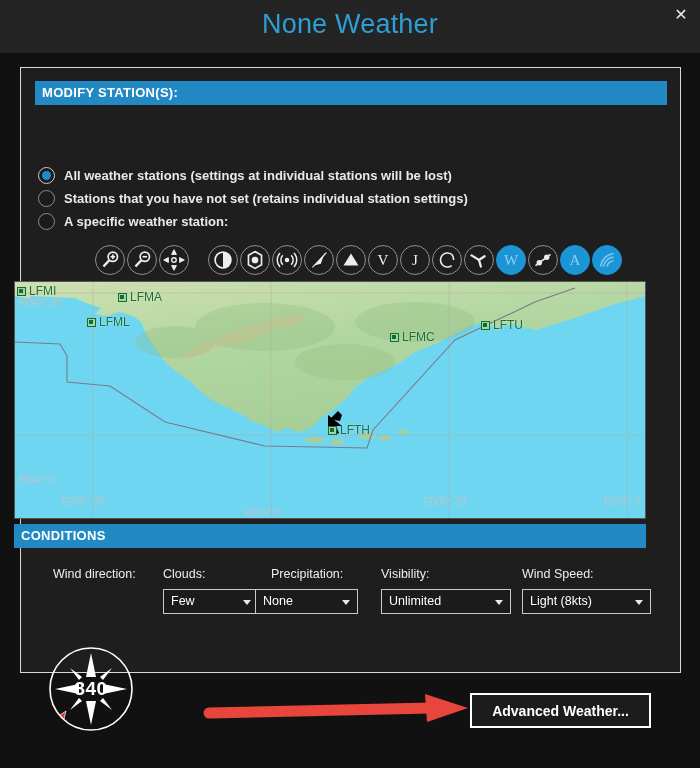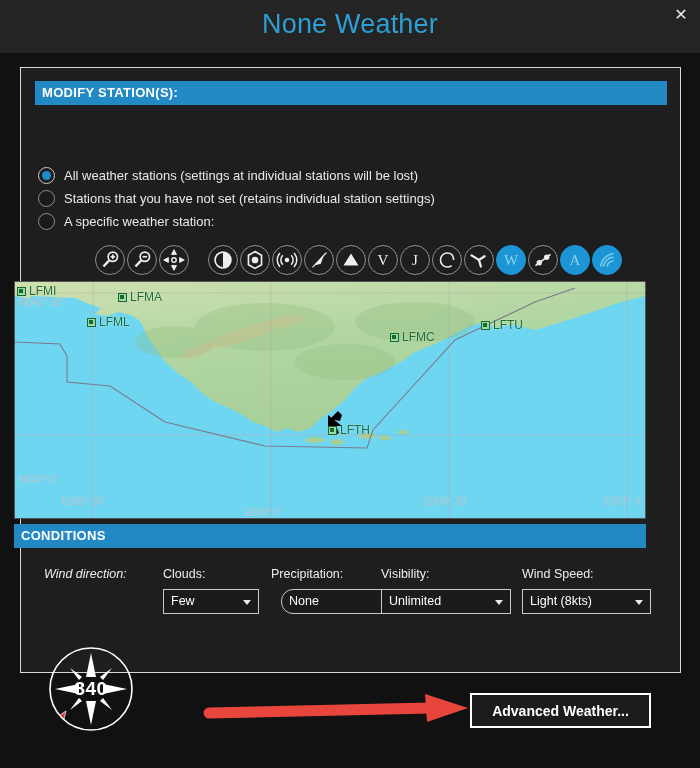--- a/index.html
+++ b/index.html
@@ -61,21 +61,21 @@
     width: 17px; height: 17px; border-radius: 50%;
     border: 1.6px solid #8d8d8d; background: #1b1b1b;
     position: relative; flex: 0 0 auto;
   }
   .radio-mark.checked { border-color: #cfcfcf; }
   .radio-mark.checked::after {
     content: ""; position: absolute; left: 3px; top: 3px;
     width: 9px; height: 9px; border-radius: 50%; background: #1e8bcd;
   }
   .radio-label {
-    margin-left: 9px; color: #e9e9e9; font-size: 13px; white-space: nowrap;
+    margin-left: 9px; color: #e9e9e9; font-size: 13px; white-space: nowrap; font-weight: bold;
   }
 
   
   #toolbar {
     position: absolute; left: 95px; top: 192px; height: 31px;
   }
   .tool-btn {
     position: absolute; top: 0;
     width: 30px; height: 30px; border-radius: 50%;
     border: 1.4px solid #8e8e8e; background: transparent;
@@ -416,31 +416,31 @@
 
   </div>
 
   <div class="coord-label" style="left:62px; top:443px;">E005° 30'</div>
   <div class="coord-label" style="left:244px;top:443px;margin-top:11px;">E006° 0'</div>
   <div class="coord-label" style="left:424px;top:443px;">E006° 30'</div>
   <div class="coord-label" style="left:604px;top:443px;">E007° 0'</div>
 
   <div id="bar-conditions" class="section-bar">CONDITIONS</div>
 
-  <div class="field-label" style="left:44px;  top:514px;font-style:italic;">Wind direction:</div>
+  <div class="field-label" style="left:53px;  top:514px;">Wind direction:</div>
   <div class="field-label" style="left:163px; top:514px;">Clouds:</div>
   <div class="field-label" style="left:271px; top:514px;">Precipitation:</div>
   <div class="field-label" style="left:381px; top:514px;">Visibility:</div>
   <div class="field-label" style="left:522px; top:514px;">Wind Speed:</div>
 
   <div class="dropdown" style="left:163px; top:536px; width:96px;">
     <span class="dd-value">Few</span>
     <span class="dd-arrow"></span>
   </div>
-  <div class="dropdown" style="left:281px; top:536px; width:117px;border-radius:12px;">
+  <div class="dropdown" style="left:255px; top:536px; width:103px;">
     <span class="dd-value">None</span>
     <span class="dd-arrow"></span>
   </div>
   <div class="dropdown" style="left:381px; top:536px; width:130px;">
     <span class="dd-value">Unlimited</span>
     <span class="dd-arrow"></span>
   </div>
   <div class="dropdown" style="left:522px; top:536px; width:129px;">
     <span class="dd-value">Light (8kts)</span>
     <span class="dd-arrow"></span>

